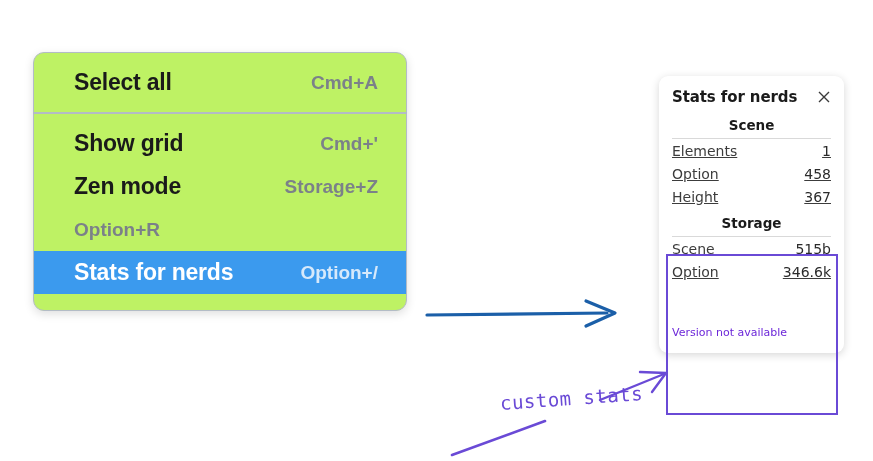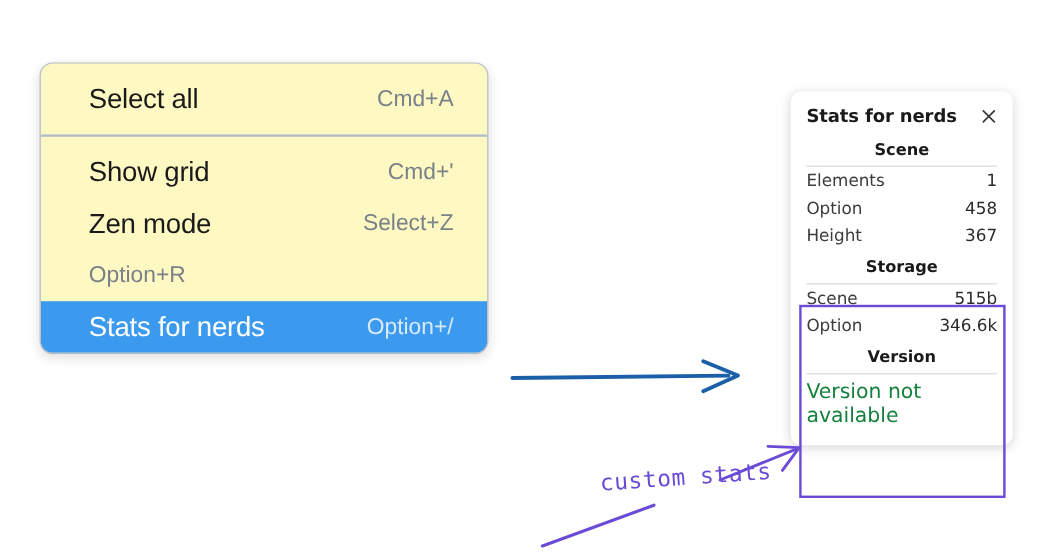--- a/index.html
+++ b/index.html
@@ -14,26 +14,27 @@
     overflow: hidden;
     font-family: "Liberation Sans", sans-serif;
   }
 
   
   #context-menu {
     position: absolute;
     left: 33px;
     top: 52px;
     width: 372px;
-    background: #fef9c3;
+    background: #bef264;
     border: 1px solid #b3bcc6;
     border-radius: 11px;
     box-shadow: 0 3px 10px rgba(0,0,0,0.13);
     overflow: hidden;
-    padding-bottom: 0;
+    padding-bottom: 16px;
+    font-weight: bold;
   }
   .menu-group {
     padding: 0;
   }
   .menu-group.first {
     padding-top: 8px;
     padding-bottom: 8px;
     border-bottom: 2px solid #b3bcc6;
   }
   .menu-group.second {
@@ -114,28 +115,30 @@
     padding: 7px 0 5px 0;
     border-bottom: 1px solid #d9d9d9;
   }
   .stat-row {
     display: flex;
     align-items: flex-start;
     justify-content: space-between;
     font-size: 14px;
     color: #3c3c3c;
     padding: 4px 0 3px 0;
+    text-decoration: underline;
   }
   .stat-row .v {
     color: #2b2b2b;
   }
   .plain-row {
-    font-size: 17px;
-    color: #15803d;
+    font-size: 11px;
+    color: #6d28d9;
     padding: 5px 0 2px 0;
+    margin-top: 38px;
   }
 
   
   #custom-stats-box {
     position: absolute;
     left: 666px;
     top: 254px;
     width: 172px;
     height: 161px;
     border: 2px solid #6a4ad6;
@@ -175,21 +178,21 @@
     </div>
   </div>
 
   <div class="menu-group second">
     <div class="menu-item">
       <span class="label">Show grid</span>
       <span class="shortcut">Cmd+'</span>
     </div>
     <div class="menu-item">
       <span class="label">Zen mode</span>
-      <span class="shortcut">Select+Z</span>
+      <span class="shortcut">Storage+Z</span>
     </div>
     <div class="menu-item">
       <span class="shortcut">Option+R</span>
     </div>
     <div class="menu-item selected">
       <span class="label">Stats for nerds</span>
       <span class="shortcut">Option+/</span>
     </div>
   </div>
 
@@ -228,21 +231,20 @@
       <span class="k">Scene</span>
       <span class="v">515b</span>
     </div>
     <div class="stat-row">
       <span class="k">Option</span>
       <span class="v">346.6k</span>
     </div>
   </div>
 
   <div class="section">
-    <div class="section-title">Version</div>
     <div class="plain-row">Version not available</div>
   </div>
 
 </div>
 
 <div id="custom-stats-box"></div>
 
 <svg id="annotations" viewBox="0 0 873 461">
 
   <g>

